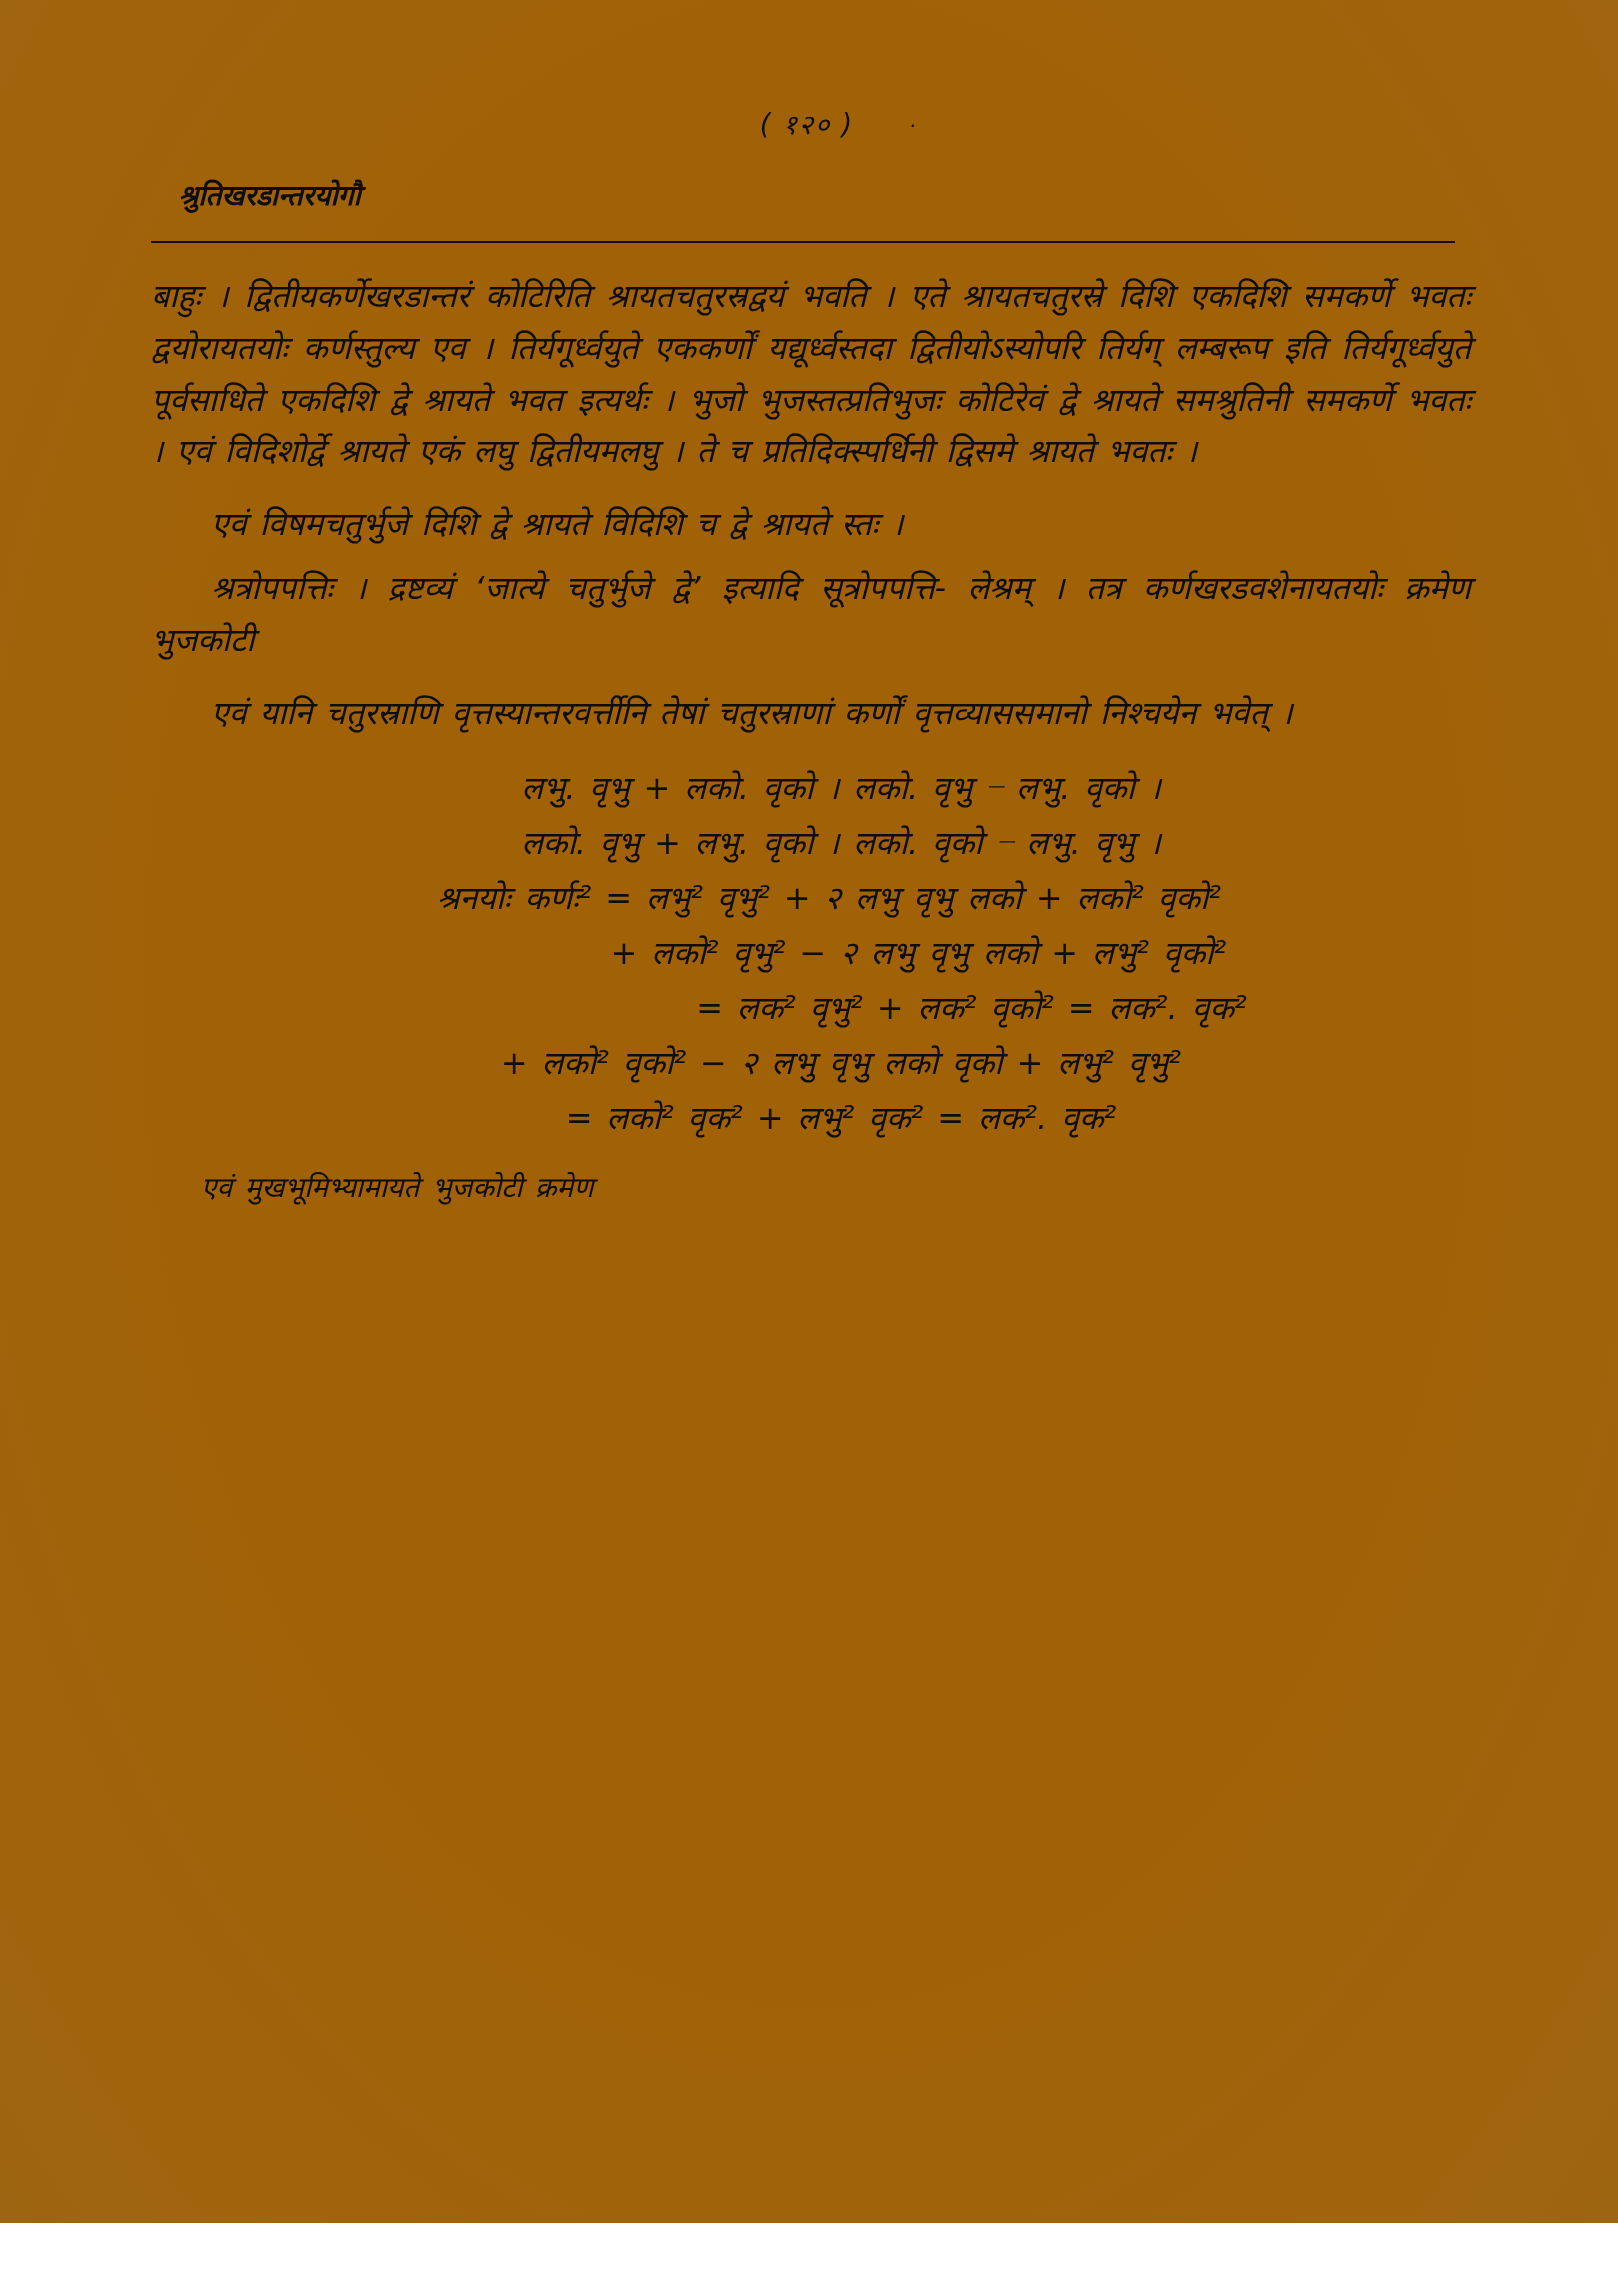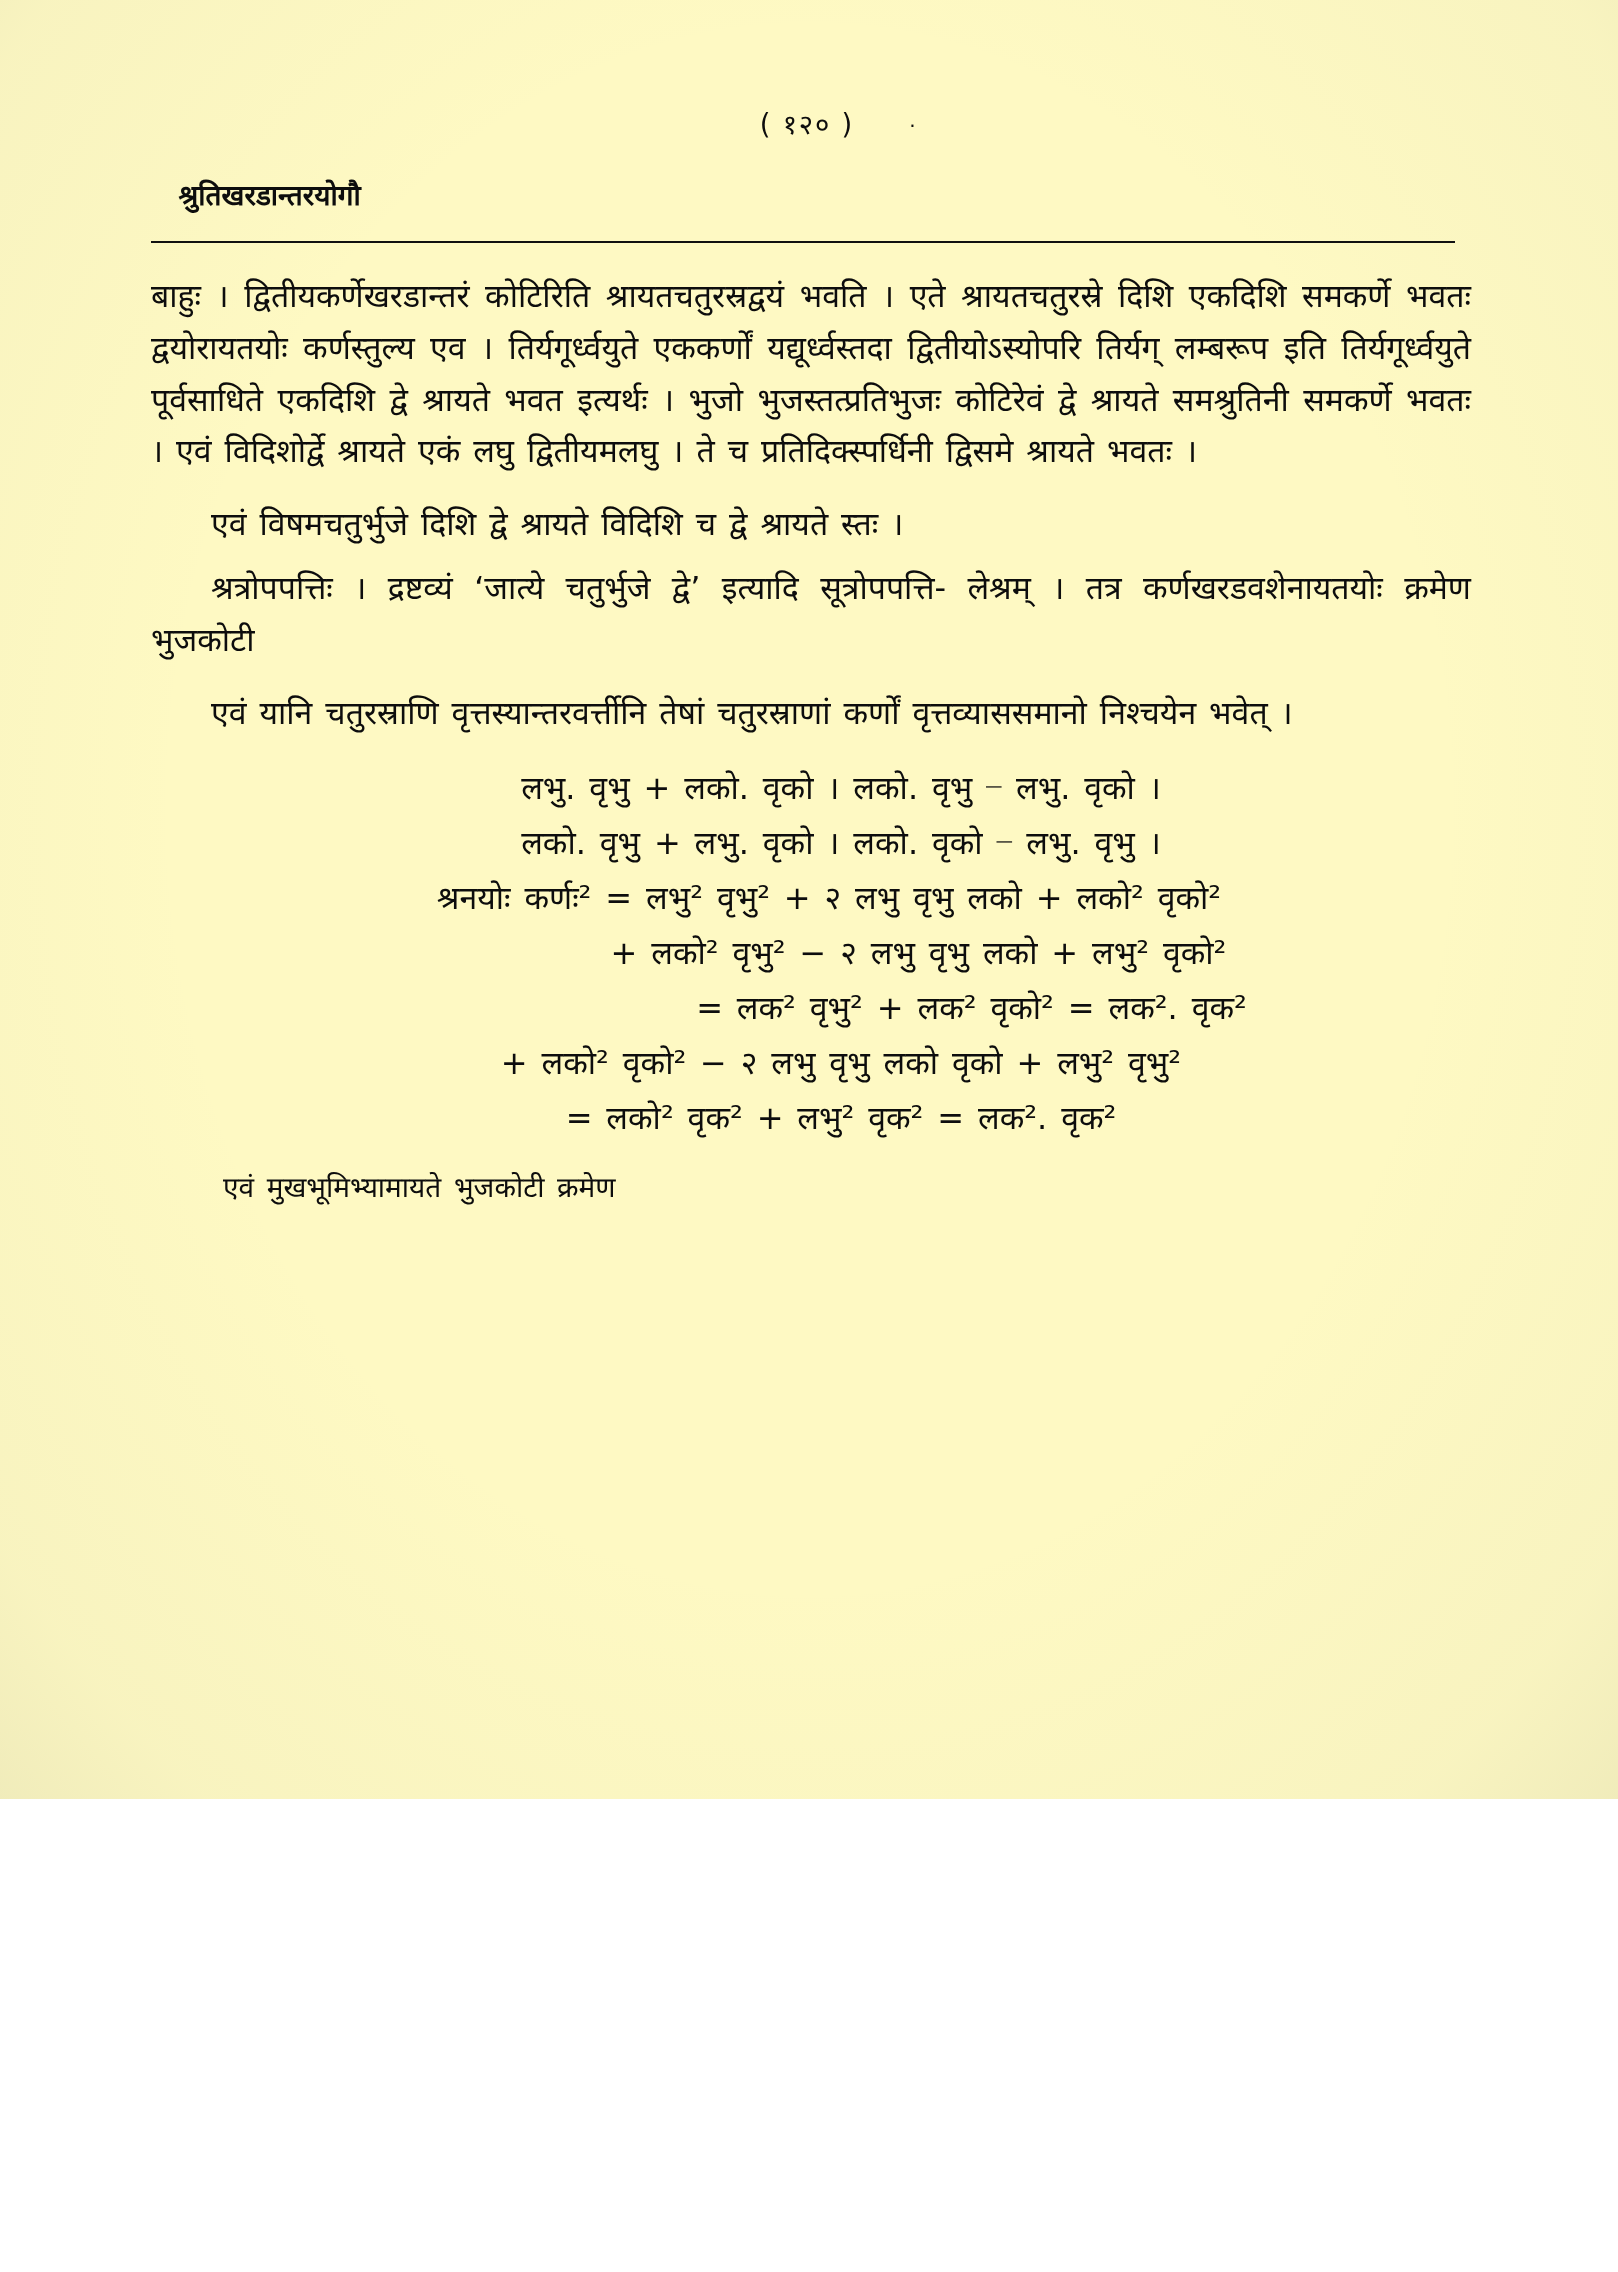--- a/index.html
+++ b/index.html
@@ -12,22 +12,23 @@
     height: 2273px;
     font-family: "DejaVu Sans", sans-serif;
     color: #0d0d0d;
     position: relative;
     overflow: hidden;
   }
   .page {
     position: absolute;
     left: 0; top: 0;
     width: 1619px;
-    height: 1799px;
-    background: #fef9c3;
+    height: 2223px;
+    background: #a16207;
+    font-style: italic;
   }
   
   .paper-tone {
     position: absolute;
     inset: 0;
     background:
       radial-gradient(ellipse at 50% 45%, rgba(255,255,255,0) 55%, rgba(140,140,130,0.05) 88%, rgba(120,120,110,0.10) 100%);
     pointer-events: none;
   }
 
@@ -93,21 +94,21 @@
     text-align: center;
   }
   .eq-line.i1 { margin-left: 60px; }
   .eq-line.i2 { margin-left: 215px; }
   .eq-line.i3 { margin-left: 321px; }
   .eq-line.i0 { margin-left: 36px; }
 
   .closing {
     font-size: 28px;
     margin-top: 21px;
-    margin-left: 72px;
+    margin-left: 50px;
     white-space: nowrap;
     word-spacing: 3.7px;
   }
 </style>
 </head>
 <body>
 
 <div class="page">
   <div class="paper-tone"></div>
 

